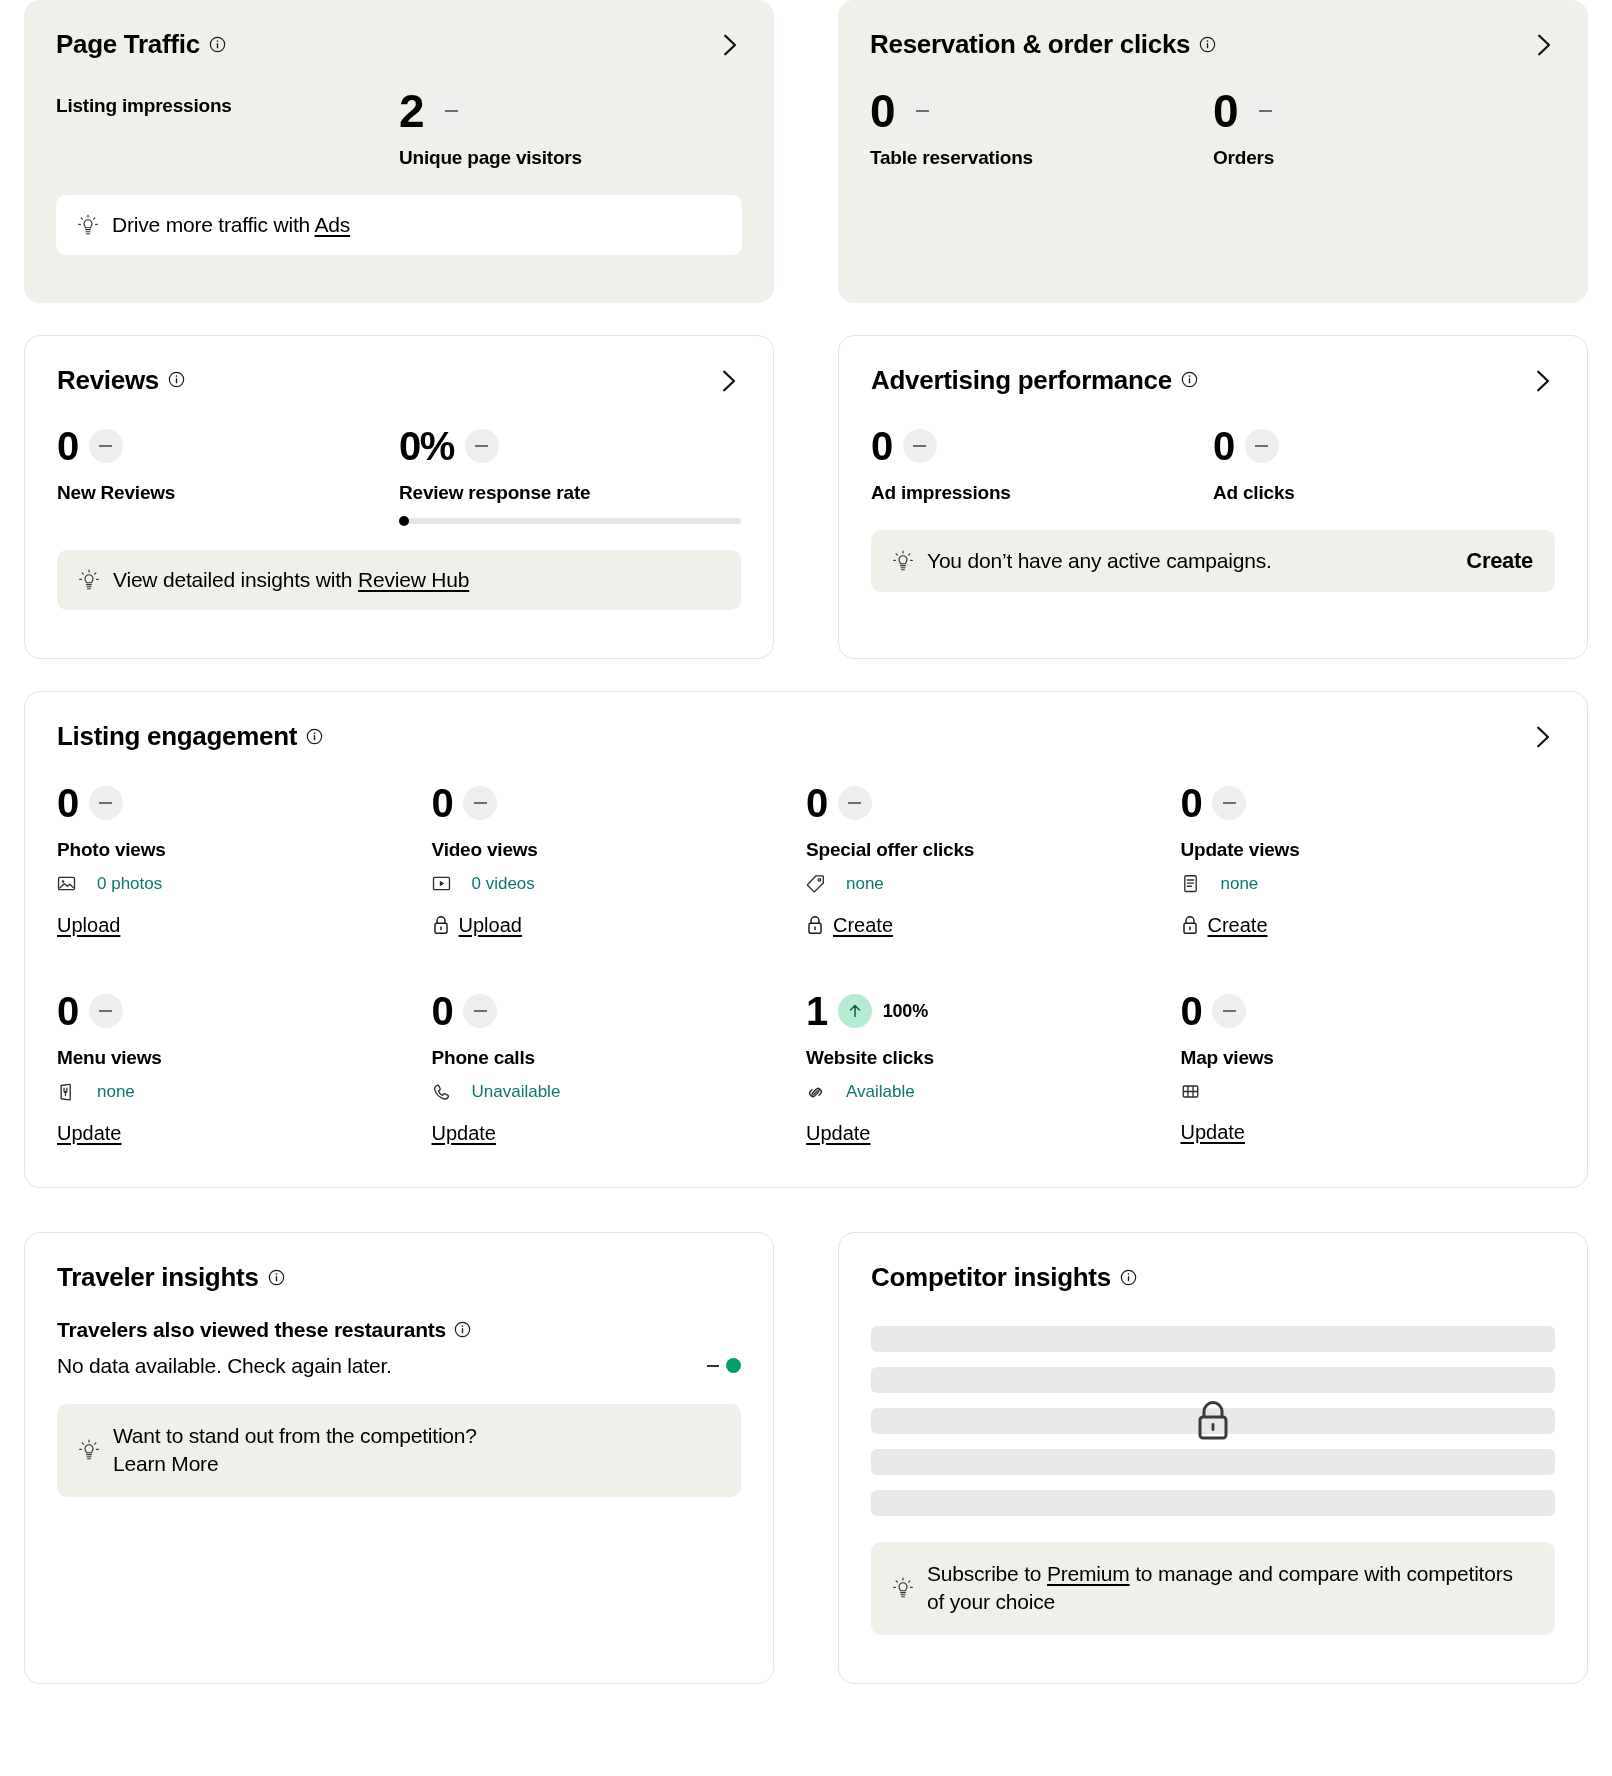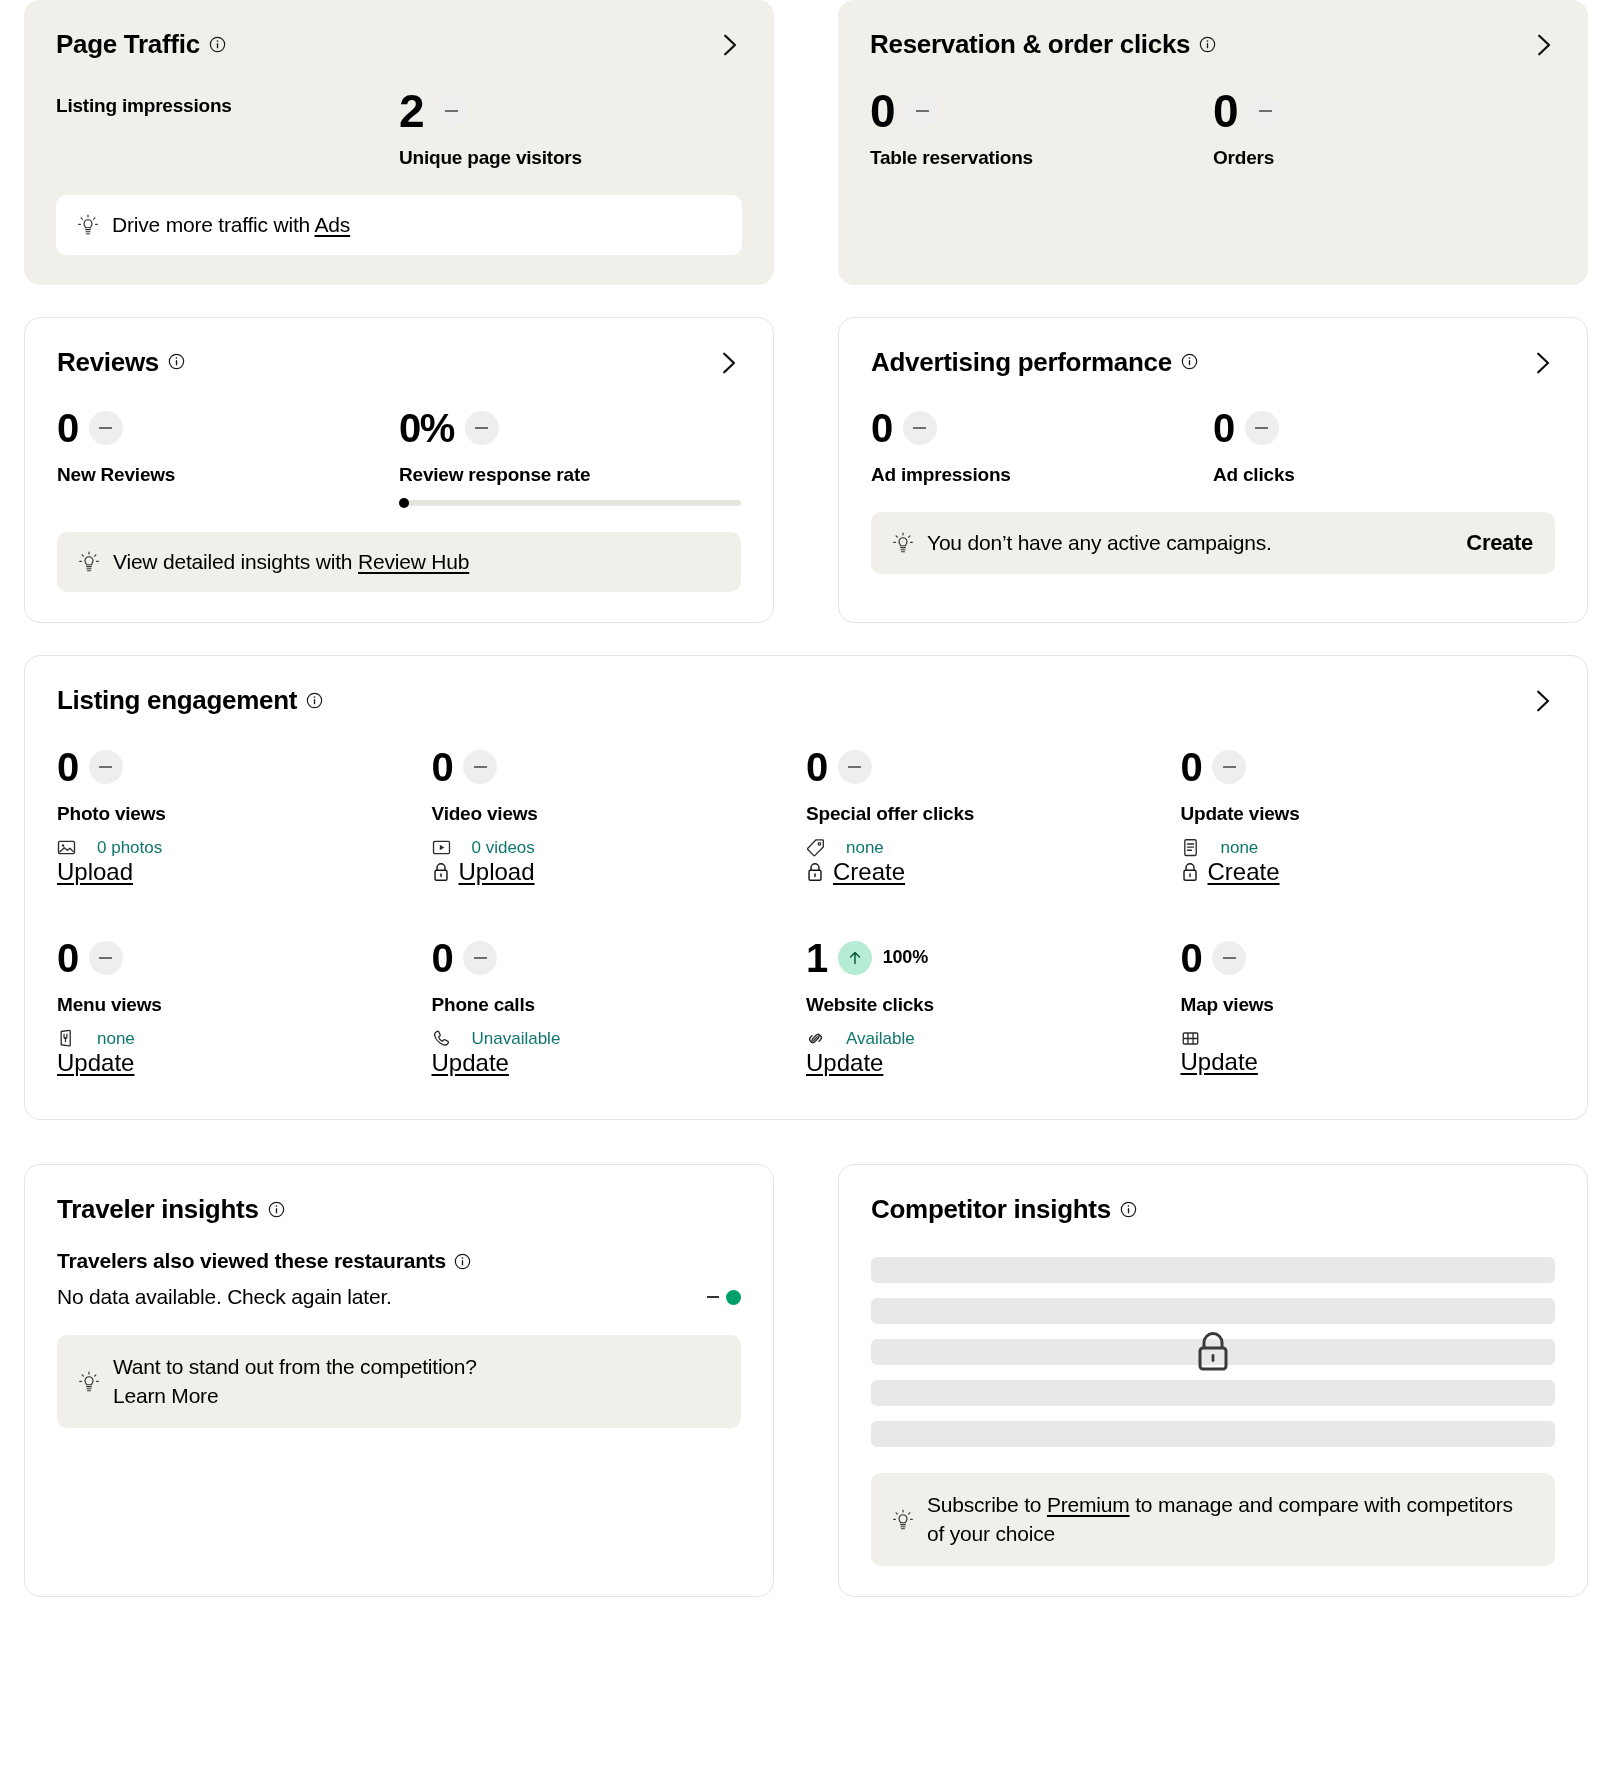--- a/index.html
+++ b/index.html
@@ -13,21 +13,21 @@
   .page { padding: 0 24px; }
 
   .grid-2 {
     display: grid;
     grid-template-columns: 1fr 1fr;
     column-gap: 64px;
   }
 
   .card {
     border-radius: 16px;
-    padding: 30px 32px 30px 32px;
+    padding: 30px 32px 48px 32px;
     position: relative;
   }
   .card.beige { background: #f1efe9; }
   .card.white { background: #ffffff; border: 1px solid #e4e4e4; }
 
   .card-head {
     display: flex;
     align-items: flex-start;
     justify-content: space-between;
   }
@@ -103,21 +103,22 @@
     font-size: 17px;
     color: #0f766e;
     margin-top: 13px;
     font-weight: 400;
   }
   .stat .sublabel .ico { width: 19px; height: 19px; flex: 0 0 19px; display: block; }
   .action {
     display: inline-flex;
     align-items: center;
     gap: 9px;
-    font-size: 24px;
+    margin-top: 20px;
+    font-size: 20px;
     font-weight: 400;
   }
   .action .lock { width: 18px; height: 20px; flex: 0 0 18px; }
   .action .txt {
     text-decoration: underline;
     text-underline-offset: 3px;
     cursor: pointer;
   }
 
   .progress {

